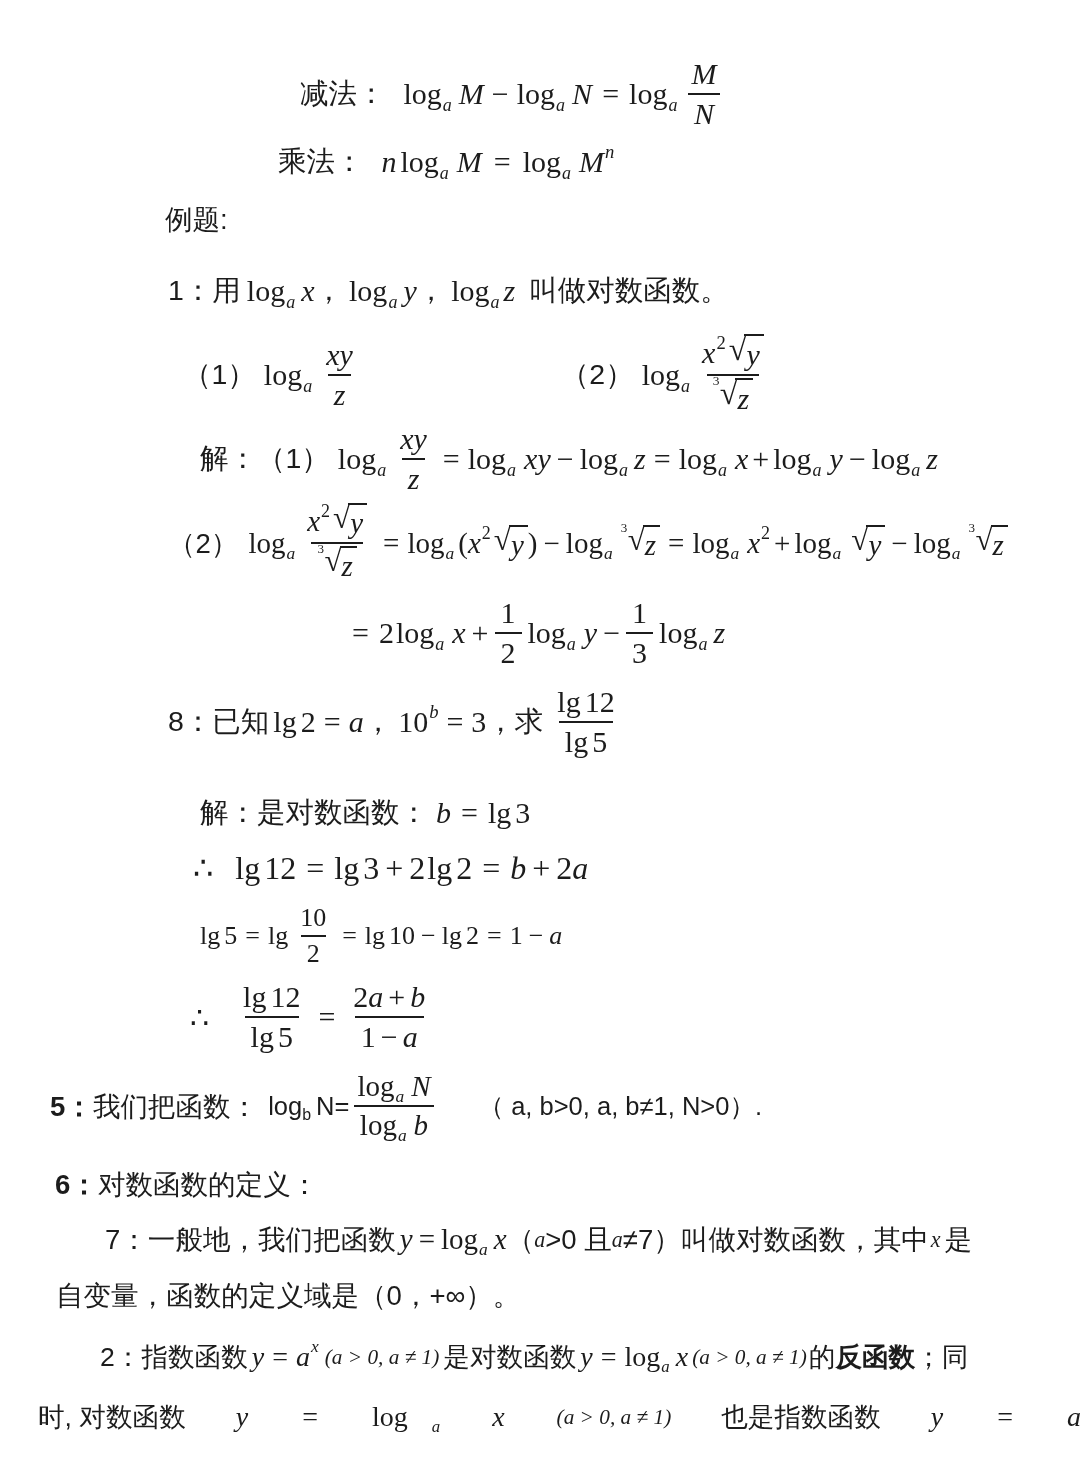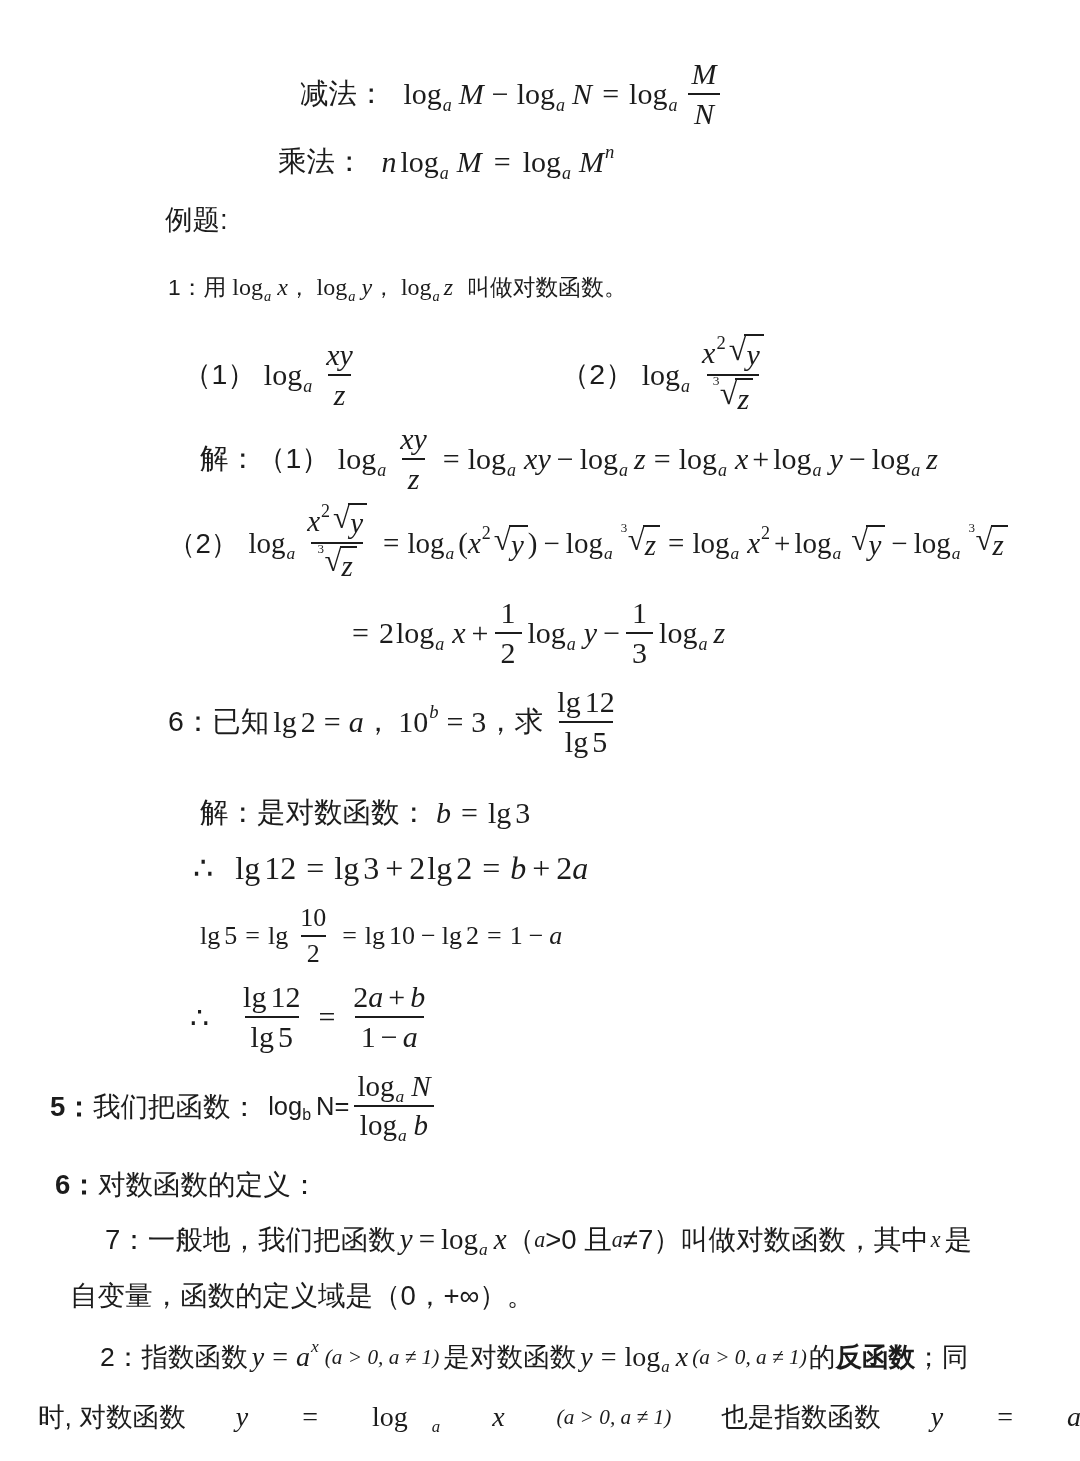--- a/index.html
+++ b/index.html
@@ -77,21 +77,21 @@
       <span class="sp" style="width: 12px;"></span>
       <span class="mu">log</span>
       <span class="sub">a</span>
       <span class="sp" style="width: 8px;"></span>
       <span class="mi">M</span>
       <span class="sup">n</span>
     </div>
     <div class="line" style="left: 165px; top: 201px; font-size: 29px;">
       <span class="cn">例题:</span>
     </div>
-    <div class="line" style="left: 168px; top: 272px; font-size: 24px;">
+    <div class="line" style="left: 168px; top: 272px; font-size: 30px;">
       <span class="cn">1：用</span>
       <span class="sp" style="width: 6px;"></span>
       <span class="mu">log</span>
       <span class="sub">a</span>
       <span class="sp" style="width: 6px;"></span>
       <span class="mi">x</span>
       <span class="cn">，</span>
       <span class="sp" style="width: 6px;"></span>
       <span class="mu">log</span>
       <span class="sub">a</span>
@@ -327,21 +327,21 @@
           <span class="mu">3</span>
         </span>
       </span>
       <span class="sp" style="width: 4px;"></span>
       <span class="mu">log</span>
       <span class="sub">a</span>
       <span class="sp" style="width: 6px;"></span>
       <span class="mi">z</span>
     </div>
     <div class="line" style="left: 168px; top: 683px; font-size: 30px;">
-      <span class="cn">6：已知</span>
+      <span class="cn">8：已知</span>
       <span class="sp" style="width: 4px;"></span>
       <span class="mu">lg</span>
       <span class="sp" style="width: 4px;"></span>
       <span class="mu">2</span>
       <span class="sp" style="width: 8px;"></span>
       <span class="mu">=</span>
       <span class="sp" style="width: 8px;"></span>
       <span class="mi">a</span>
       <span class="cn">，</span>
       <span class="sp" style="width: 6px;"></span>
@@ -497,20 +497,21 @@
           <span class="mi">N</span>
         </span>
         <span class="fden">
           <span class="mu">log</span>
           <span class="sub">a</span>
           <span class="sp" style="width: 7px;"></span>
           <span class="mi">b</span>
         </span>
       </span>
       <span class="sp" style="width: 40px;"></span>
+      <span class="sn">（ a, b&gt;0, a, b≠1, N&gt;0）.</span>
     </div>
     <div class="line" style="left: 55px; top: 1166px; font-size: 29px;">
       <span class="cnb">6：</span>
       <span class="cn">对数函数的定义：</span>
     </div>
     <div class="line" style="left: 105px; top: 1221px; font-size: 29px;">
       <span class="cn">7：一般地，我们把函数</span>
       <span class="sp" style="width: 4px;"></span>
       <span class="mi">y</span>
       <span class="sp" style="width: 6px;"></span>
@@ -523,21 +524,21 @@
       <span class="cn">（</span>
       <span class="mis">a</span>
       <span class="cn">&gt;0 且</span>
       <span class="mis">a</span>
       <span class="cn">≠7）叫做对数函数，其中</span>
       <span class="sp" style="width: 2px;"></span>
       <span class="mis">x</span>
       <span class="sp" style="width: 4px;"></span>
       <span class="cn">是</span>
     </div>
-    <div class="line" style="left: 70px; top: 1277px; font-size: 29px;">
+    <div class="line" style="left: 56px; top: 1277px; font-size: 29px;">
       <span class="cn">自变量，函数的定义域是（0，+∞）。</span>
     </div>
     <div class="line" style="left: 100px; top: 1339px; font-size: 28px;">
       <span class="cn">2：指数函数</span>
       <span class="sp" style="width: 4px;"></span>
       <span class="mi">y</span>
       <span class="sp" style="width: 8px;"></span>
       <span class="mu">=</span>
       <span class="sp" style="width: 8px;"></span>
       <span class="mi">a</span>

